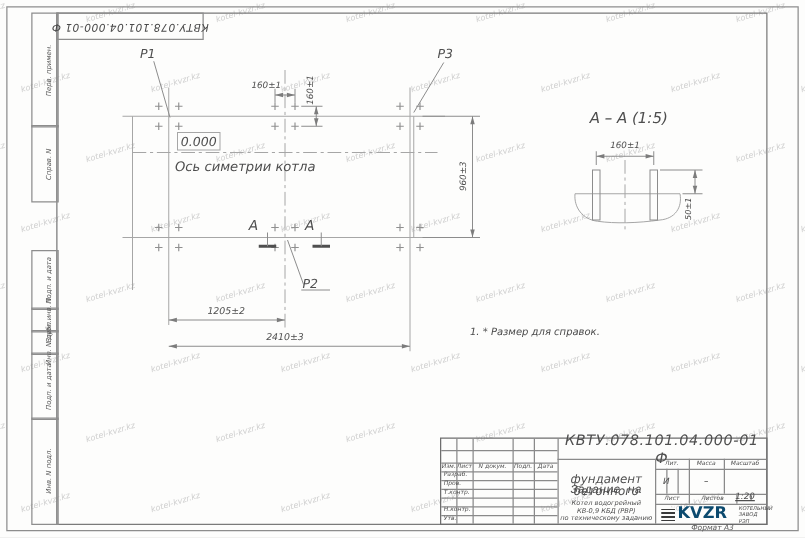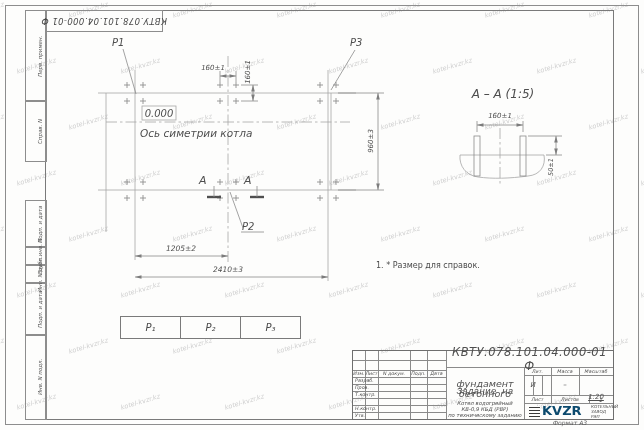--- a/index.html
+++ b/index.html
@@ -16,21 +16,21 @@
       writing-mode:vertical-rl;transform:rotate(180deg);
       font-size:5.5px;font-style:italic;color:#5a5a5a;white-space:nowrap;}
   
   .corner-box{left:45px;top:10px;width:116px;height:20px;border:1px solid #8d8d8d;
       display:flex;align-items:center;justify-content:center;}
   .corner-box span{transform:rotate(180deg);font-size:8.5px;font-style:italic;letter-spacing:.4px;color:#4a4a4a;white-space:nowrap;}
   
   .wm{position:absolute;transform:rotate(-17deg);font-size:6.5px;color:#cfcfcf;font-style:italic;white-space:nowrap;}
   
   .notes{left:362px;top:262px;width:252px;}
-  .notes p{margin:0 0 1px 0;font-size:8px;line-height:1.1;text-indent:14px;color:#4a4a4a;}
+  .notes p{margin:0 0 1px 0;font-size:8px;font-style:italic;line-height:1.1;text-indent:14px;color:#4a4a4a;}
   
   .loads{left:120px;top:316px;border-collapse:collapse;}
   .loads td{border:1px solid #7a7a7a;width:57px;text-align:center;font-style:italic;color:#4a4a4a;}
   .loads .hdr td{height:19px;font-size:10px;}
   .loads .val td{height:20px;font-size:10px;}
   
   .tb{left:352px;top:350px;width:260px;height:68px;border:1px solid #6e6e6e;font-style:italic;color:#4f4f4f;}
   .tb .cell{position:absolute;display:flex;align-items:center;justify-content:center;text-align:center;}
   .tb .vline{position:absolute;width:0;border-left:1px solid #8a8a8a;}
   .tb .hline{position:absolute;height:0;border-top:1px solid #8a8a8a;}
@@ -241,25 +241,20 @@
       <text class="t65" x="553" y="167" text-anchor="middle" transform="rotate(-90 553 167)">50±1</text>
     </g>
   </svg>
 
   <div class="abs notes">
     <p>1. * Размер для справок.</p>
   </div>
 
   <table class="abs loads">
     <tbody>
-        <tr class="hdr">
-      <td>P₁</td>
-      <td>P₂</td>
-      <td>P₃</td>
-    </tr>
   </tbody>
     </table>
 
   <div class="abs tb">
 
     <div class="vline" style="left:93px;top:0;height:68px;"></div>
     <div class="vline" style="left:12px;top:0;height:68px;"></div>
     <div class="vline" style="left:25px;top:0;height:68px;"></div>
     <div class="vline" style="left:57px;top:0;height:68px;"></div>
     <div class="vline" style="left:74px;top:0;height:68px;"></div>

